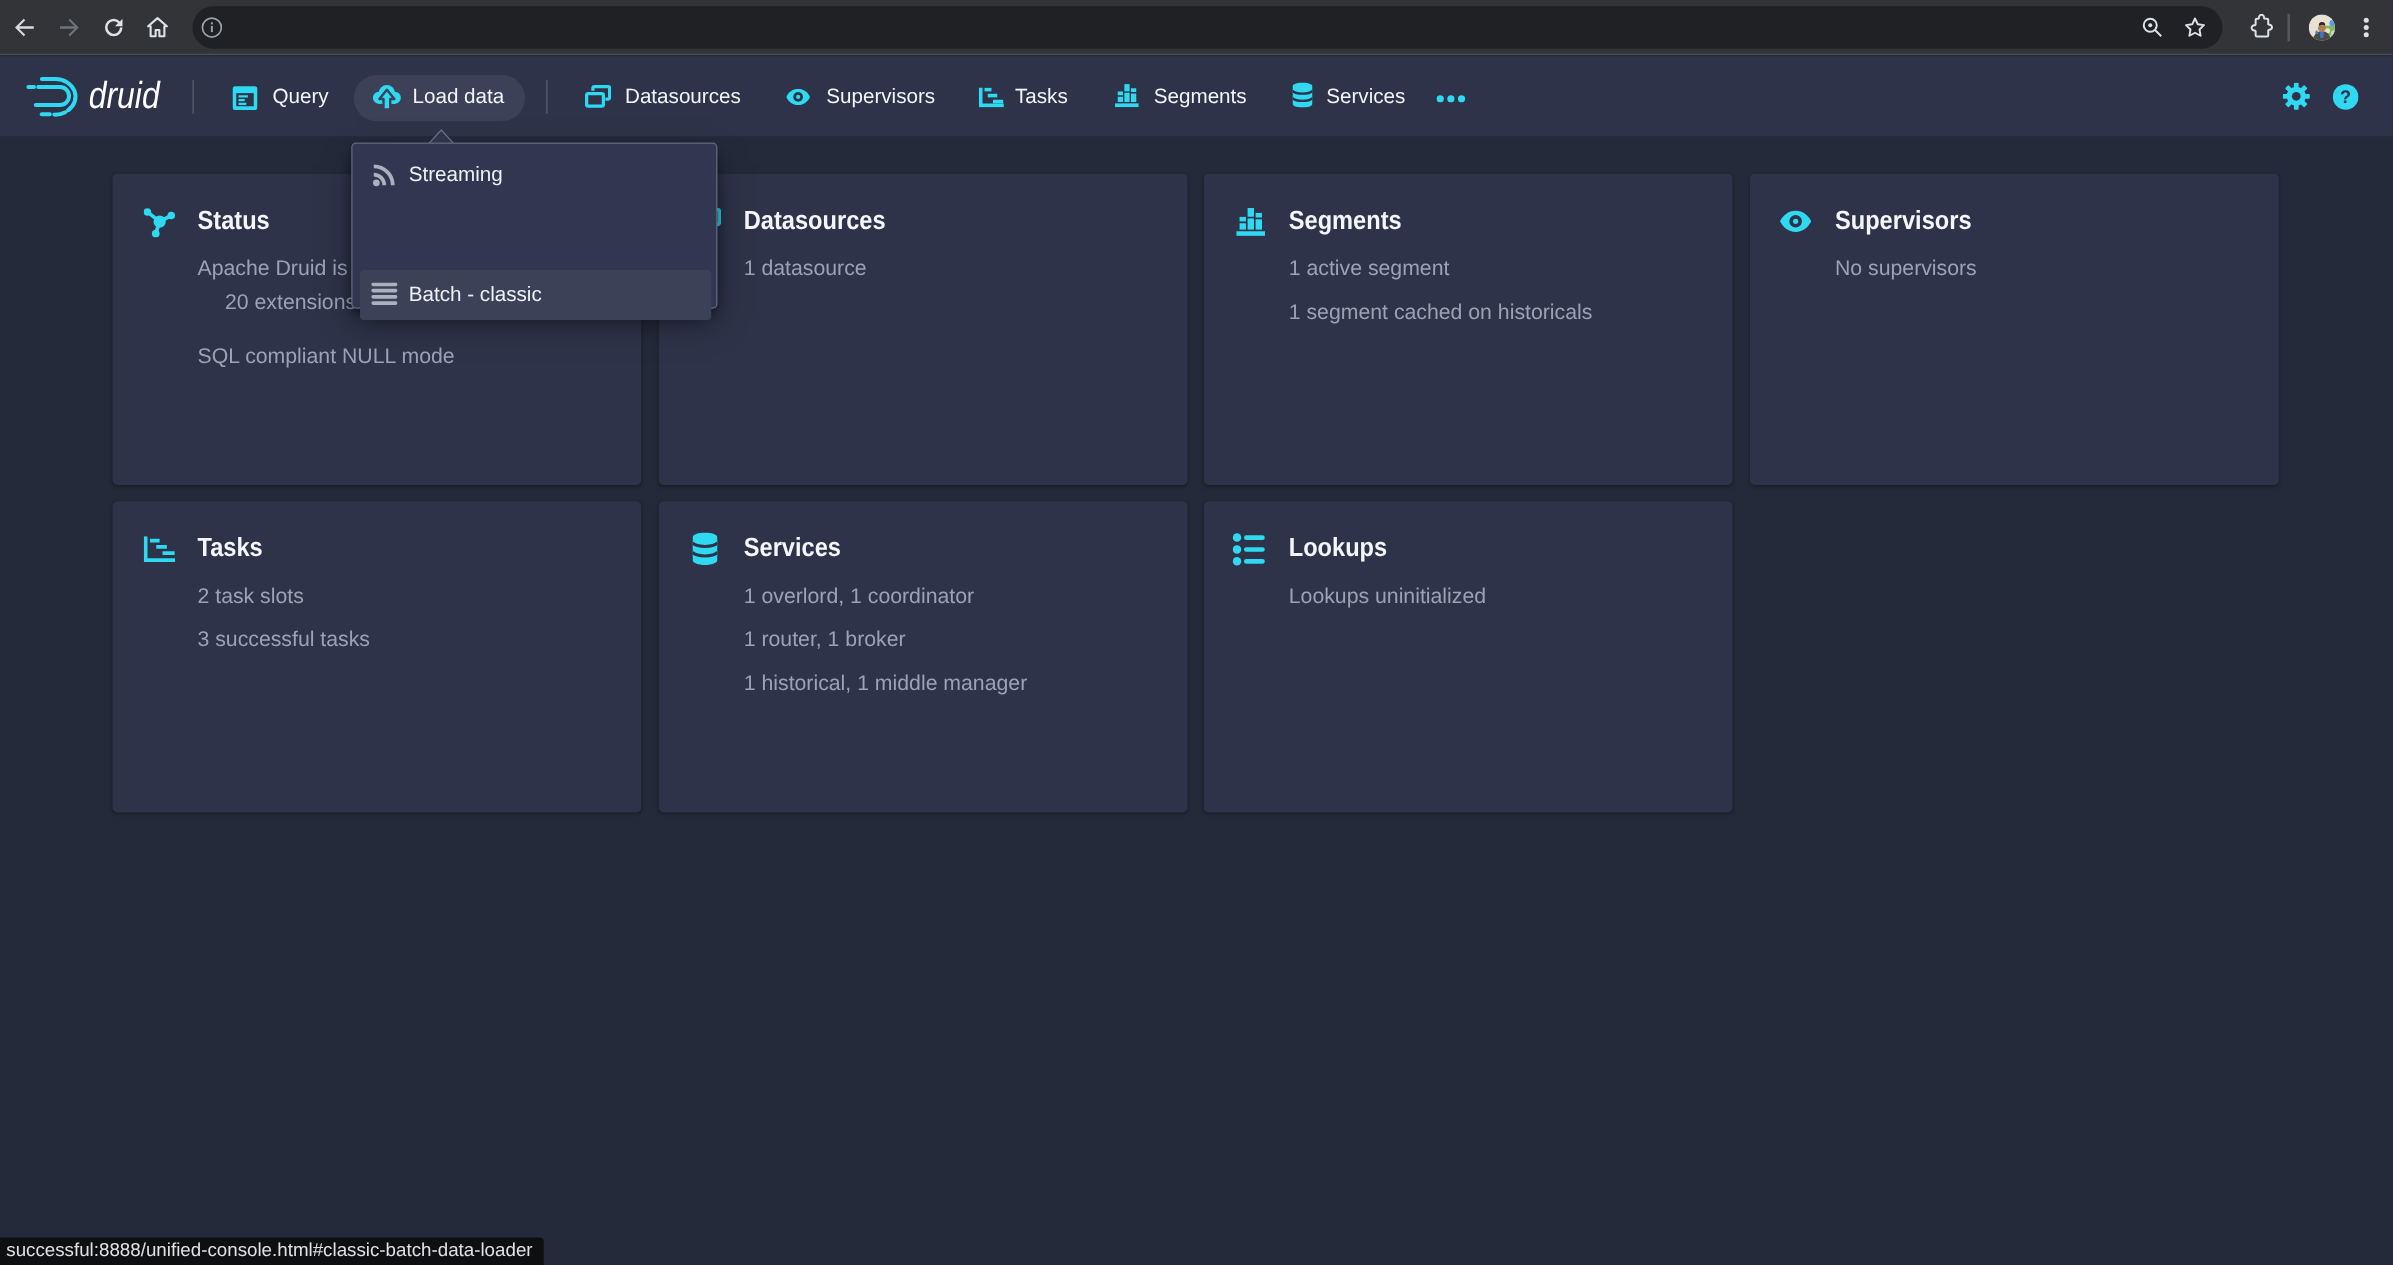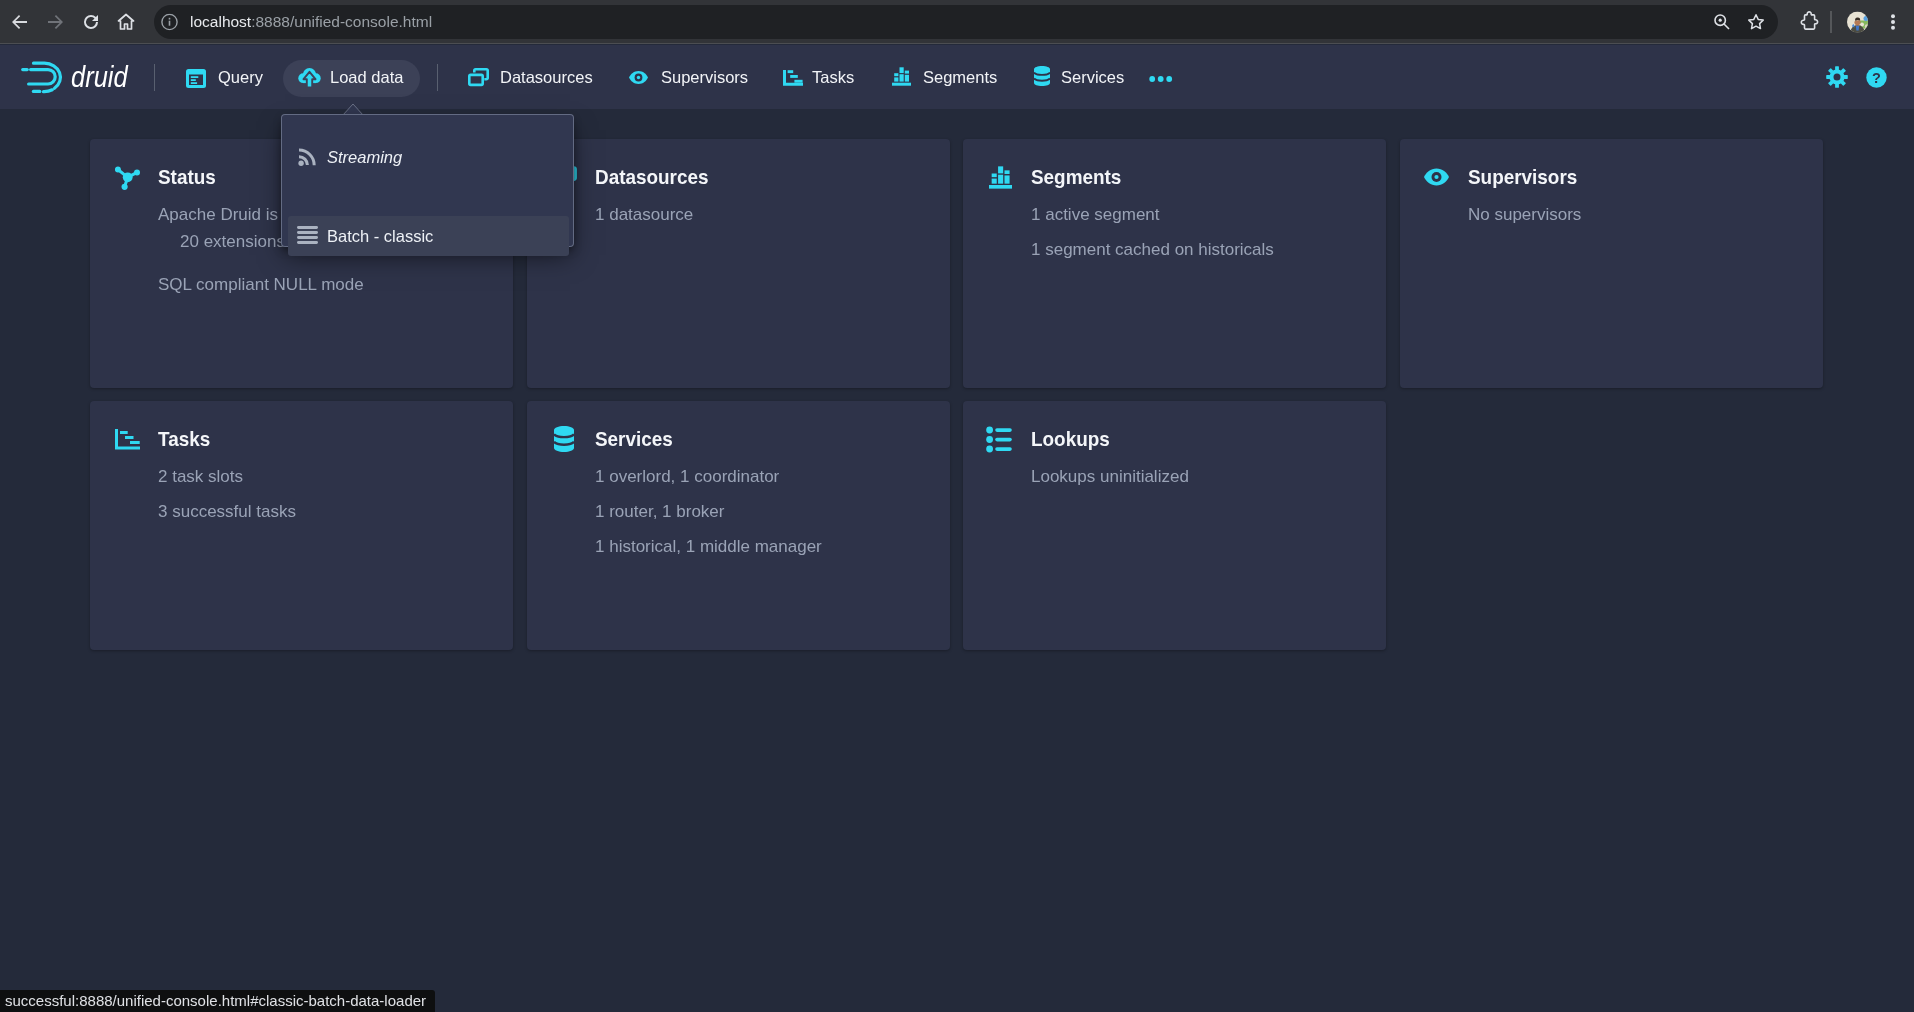--- a/index.html
+++ b/index.html
@@ -54,21 +54,20 @@
     </svg>
   <svg class="tbtn" style="left:116px" width="20" height="20" viewBox="0 0 20 20">
       <path d="M10 2.5 2.5 9h2v8h4v-5h3v5h4V9h2L10 2.5z" fill="none" stroke="#dee1e6" stroke-width="1.7" stroke-linejoin="round"></path>
     </svg>
   <div id="omnibox"></div>
   <svg class="tbtn" style="left:161px" width="17" height="17" viewBox="0 0 17 17">
       <circle cx="8.5" cy="8.5" r="7.6" fill="none" stroke="#9aa0a6" stroke-width="1.4"></circle>
       <rect x="7.7" y="7.2" width="1.6" height="5" fill="#9aa0a6"></rect>
       <rect x="7.7" y="4.3" width="1.6" height="1.7" fill="#9aa0a6"></rect>
     </svg>
-  <div id="urltext"><b>localhost</b>:8888/unified-console.html</div>
   <svg class="tbtn" style="left:1712px" width="20" height="20" viewBox="0 0 20 20">
       <circle cx="8.2" cy="8.2" r="5.2" fill="none" stroke="#dee1e6" stroke-width="1.6"></circle>
       <path d="M12 12l5 5" stroke="#dee1e6" stroke-width="1.6"></path>
       <circle cx="8.2" cy="8.2" r="1.6" fill="#dee1e6"></circle>
     </svg>
   <svg class="tbtn" style="left:1746px" width="20" height="20" viewBox="0 0 20 20">
       <path d="M10 2.8l2.2 4.6 5 .7-3.6 3.5.9 5L10 14.2l-4.5 2.4.9-5L2.8 8.1l5-.7z" fill="none" stroke="#dee1e6" stroke-width="1.5" stroke-linejoin="round"></path>
     </svg>
   <svg class="tbtn" style="left:1797px" width="22" height="22" viewBox="0 0 22 22">
       <path d="M7.5 4.9 a1 1 0 0 1 1-1 h1 a0.7 0.7 0 0 0 0.7-0.8 2 2 0 0 1 2-2.2 2 2 0 0 1 2 2.2 0.7 0.7 0 0 0 0.7 0.8 h1.7 a1 1 0 0 1 1 1 v3.2 a0.7 0.7 0 0 0 0.8 0.7 2 2 0 0 1 2.2 2 2 2 0 0 1-2.2 2 0.7 0.7 0 0 0-0.8 0.7 v3.6 a1 1 0 0 1-1 1 H8.5 a1 1 0 0 1-1-1 v-2.9 a0.8 0.8 0 0 0-0.9-0.8 2.1 2.1 0 0 1-2.3-2.1 2.1 2.1 0 0 1 2.3-2.1 0.8 0.8 0 0 0 0.9-0.8 z" fill="none" stroke="#dee1e6" stroke-width="1.6" stroke-linejoin="round"></path>
@@ -304,21 +303,21 @@
     </g>
   </svg>
   <div class="ttl">Lookups</div>
   <div class="ln" style="top:66px;">Lookups uninitialized</div>
 </div>
 
 <svg id="arrow" width="24" height="14" viewBox="0 0 24 14">
     <path d="M1 14 L12 2 L23 14" fill="#313750" stroke="rgba(195,205,225,0.4)" stroke-width="1"></path>
   </svg>
 <div id="popover">
-  <div class="mrow" style="top:22px;font-style:italic;">
+  <div class="mrow" style="top:5px;">
     <svg class="micon" width="20" height="20" viewBox="0 0 20 20">
       <circle cx="4.1" cy="16.2" r="2.7" fill="#aab2c0"></circle>
       <g fill="none" stroke="#aab2c0" stroke-width="3">
         <path d="M2 9.7 a8.4 8.4 0 0 1 8.4 8.4"></path>
         <path d="M2 3 a15.2 15.2 0 0 1 15.2 15.2"></path>
       </g>
     </svg>
     <div class="mtxt">Streaming</div>
   </div>
   <div class="mrow" style="top:101px; background:#3b4156; border-radius:3px;">

